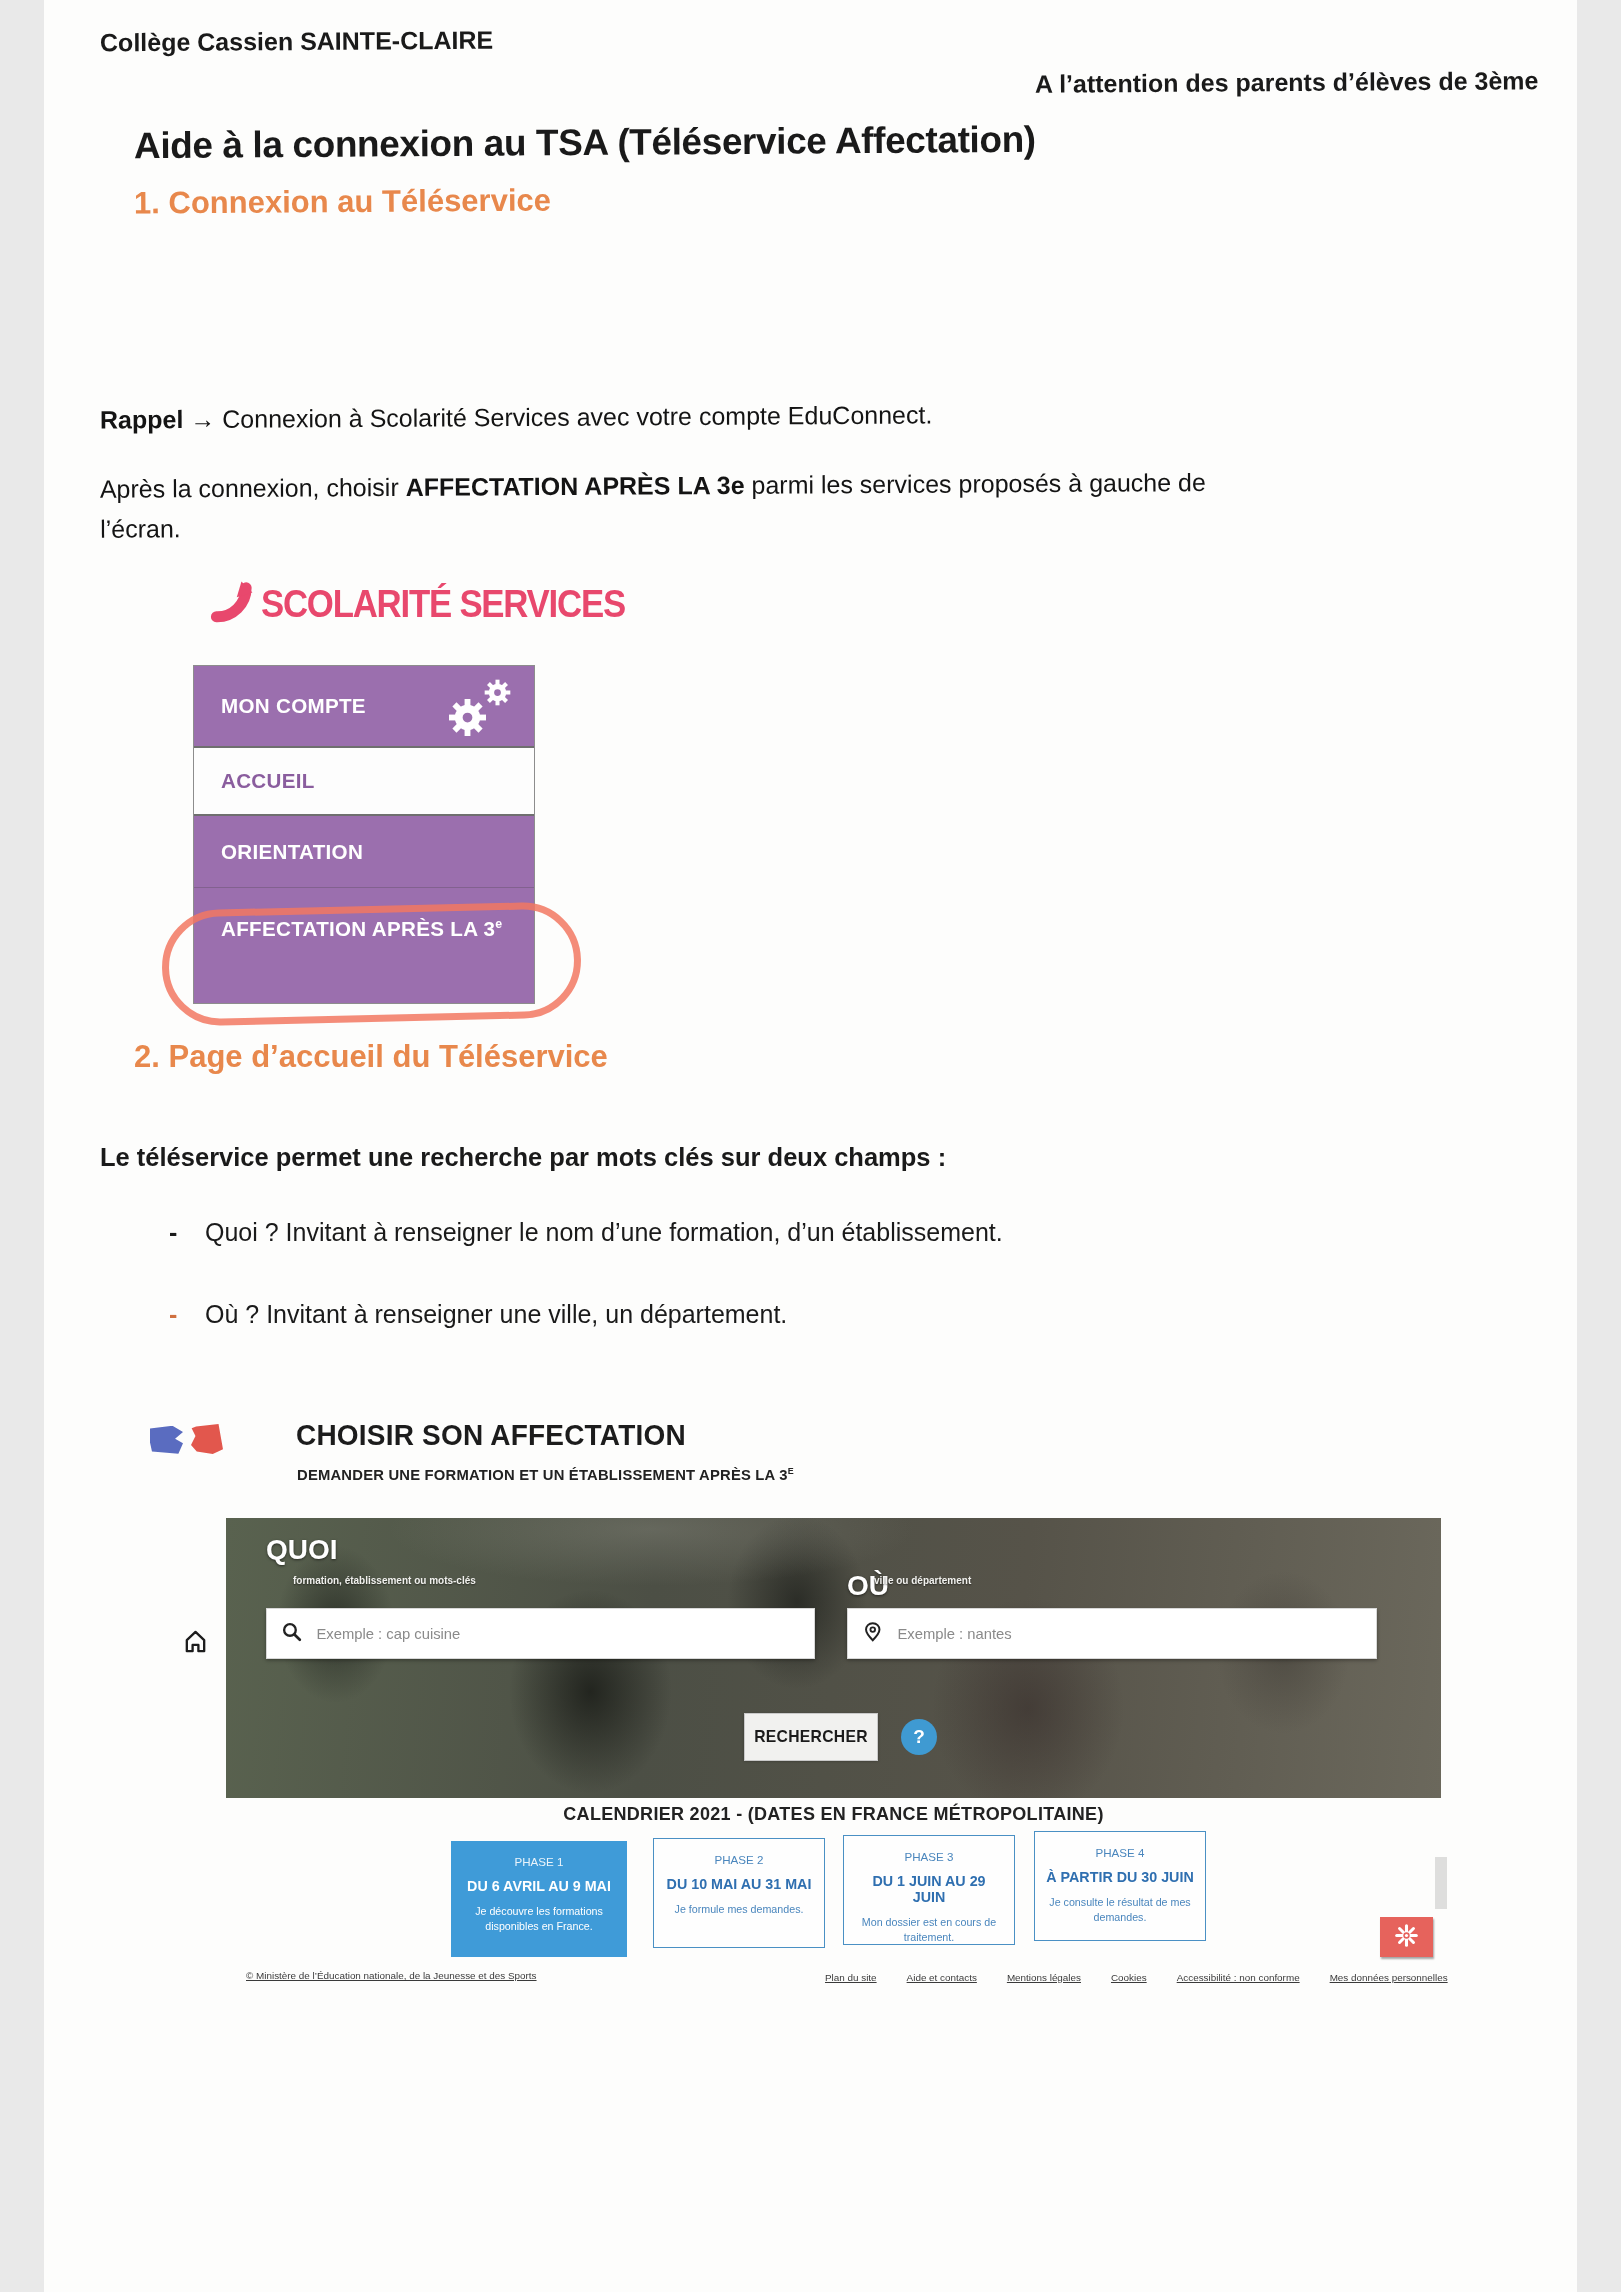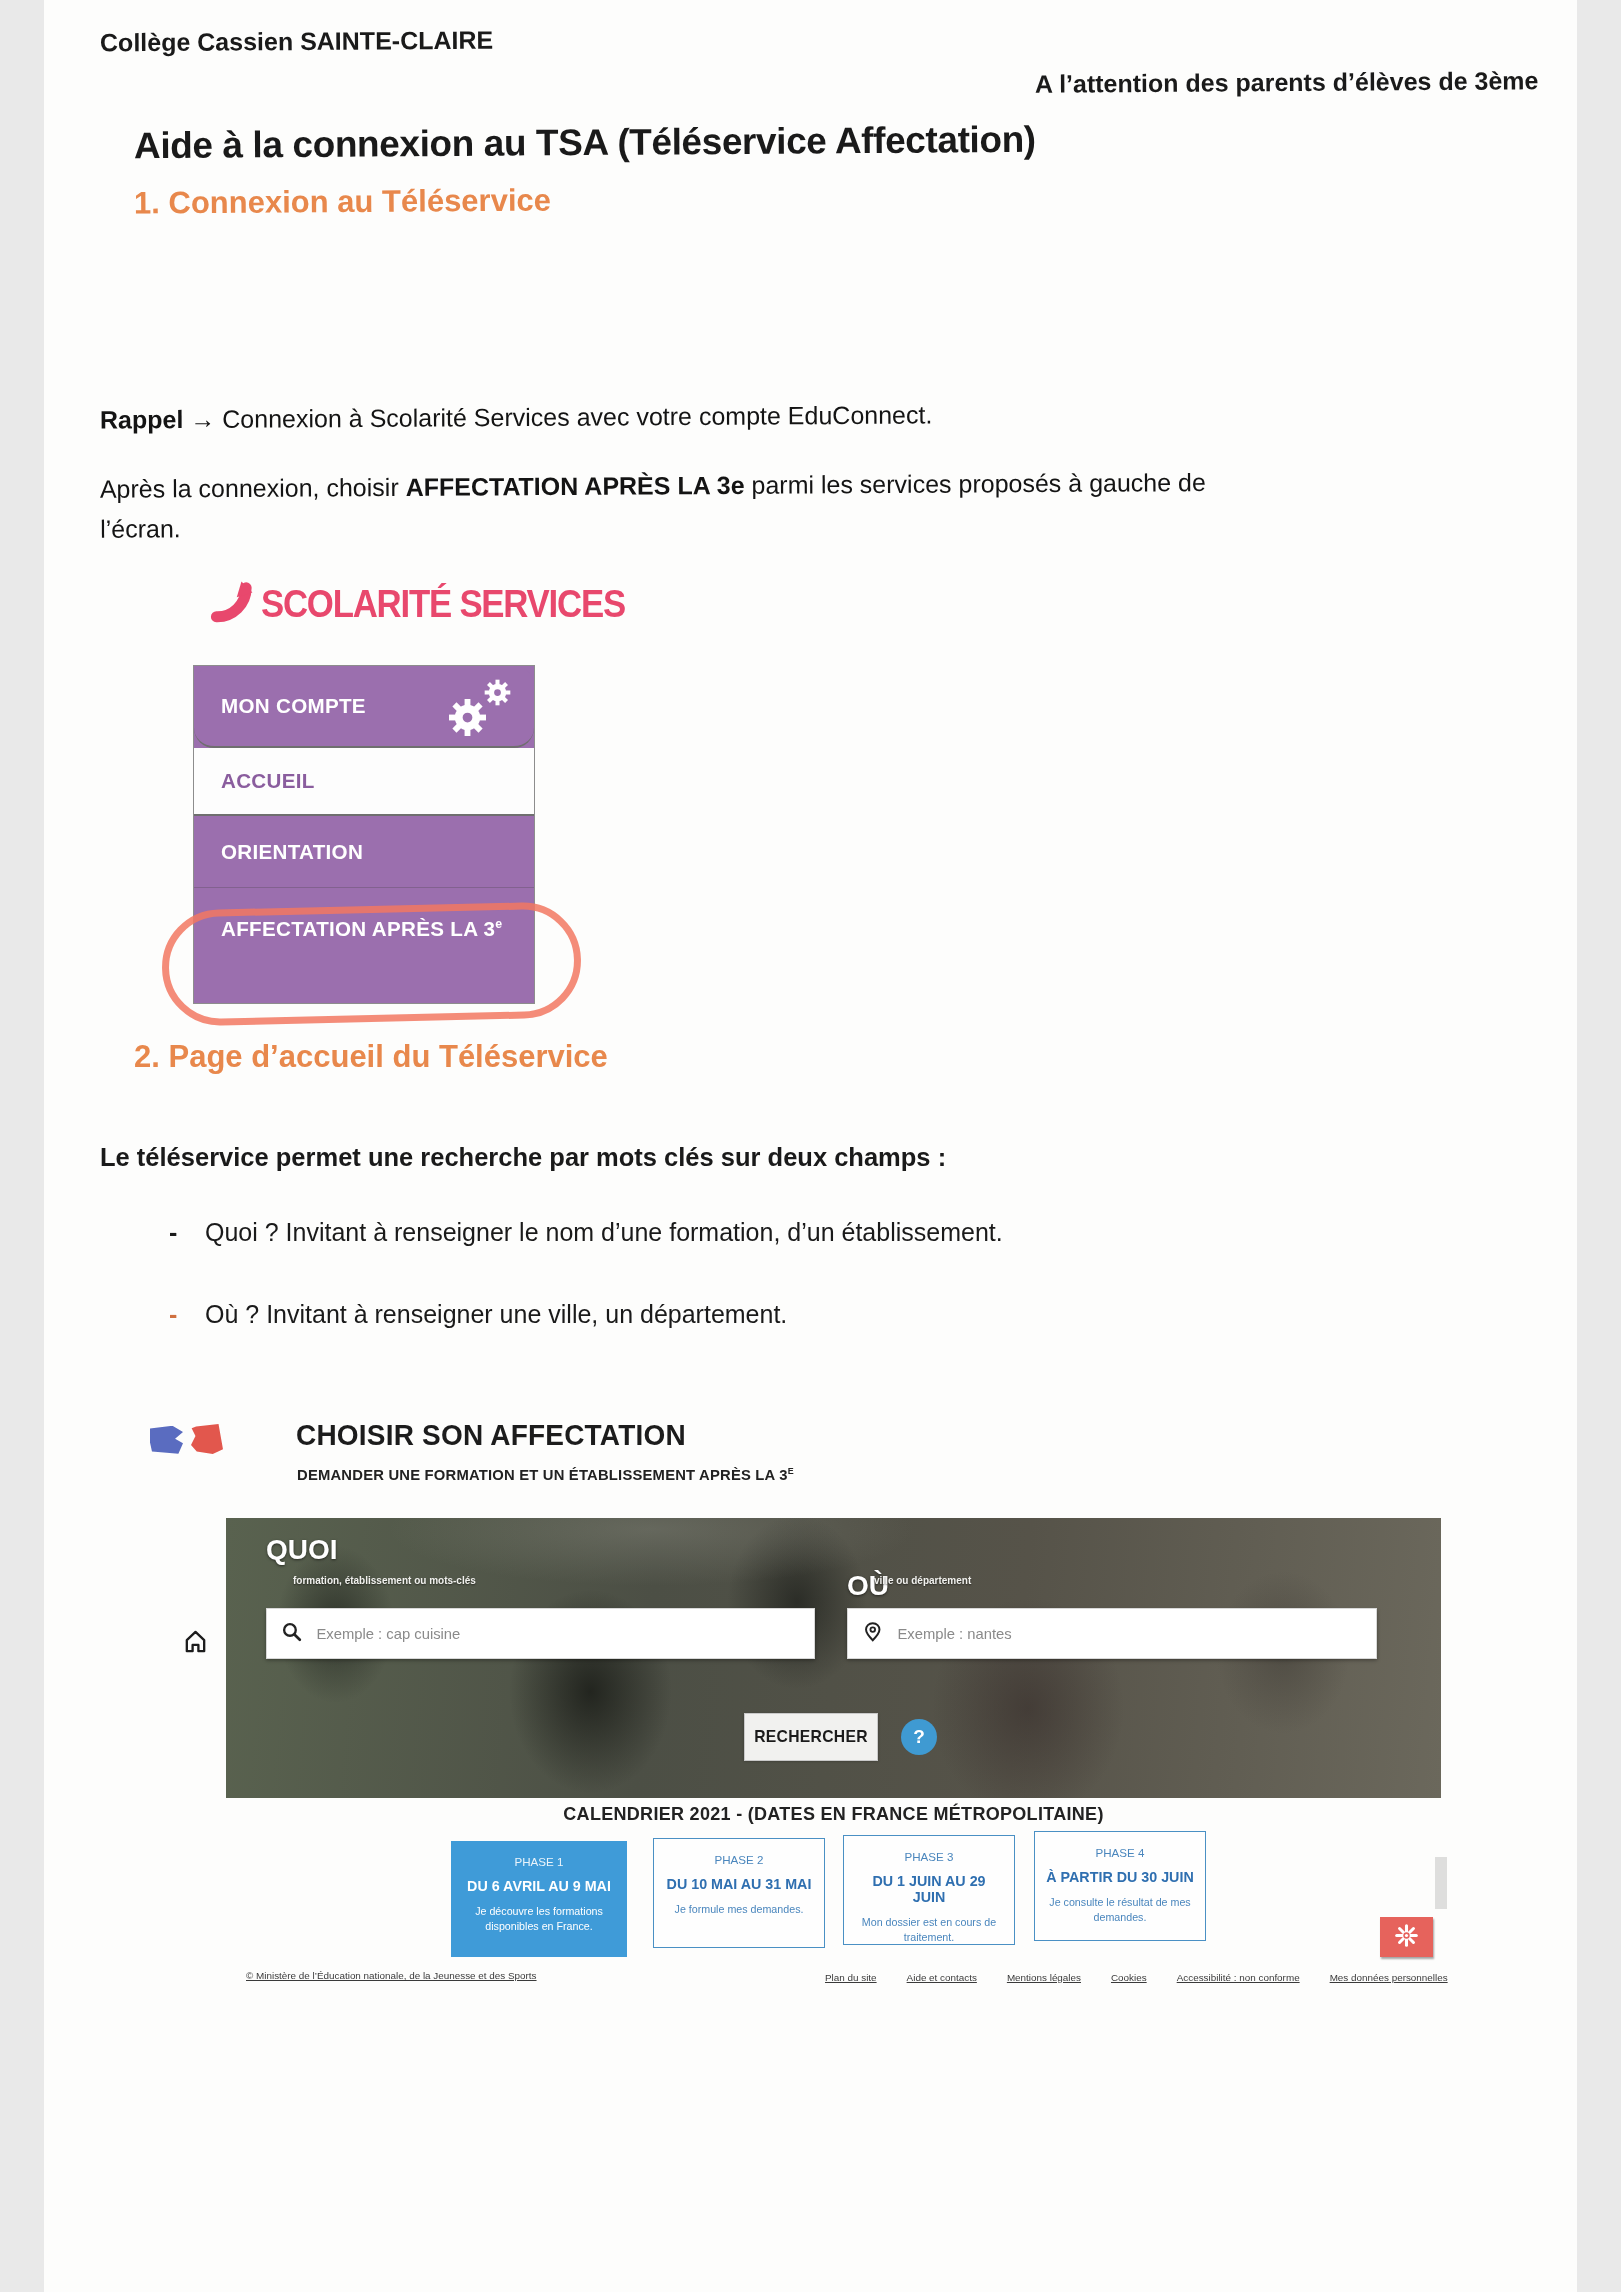--- a/index.html
+++ b/index.html
@@ -26,21 +26,21 @@
   .bullet .dash{display:inline-block;width:36px;font-weight:700;}
   .b2 .dash{color:#cf7040;}
   .bullet b{font-weight:400;}
 
   
   .sco-logo{left:163px;top:580px;display:flex;align-items:center;gap:7.2px;}
   .sco-text{color:#e8486d;font-size:37px;font-weight:700;letter-spacing:-1.3px;transform:scale(.94,1.04);transform-origin:left center;white-space:nowrap;}
   .menu{left:149px;top:665px;width:342px;height:339px;border:1.8px solid #8d8d8d;box-sizing:border-box;background:#9b6fae;}
   .menu-row{position:relative;box-sizing:border-box;padding-left:27px;display:flex;align-items:center;
             color:#fff;font-weight:700;font-size:20.6px;letter-spacing:0.3px;cursor:pointer;}
-  .r1{height:82px;background:#9b6fae;border-bottom:2.7px solid #6f6f6f;border-radius:20px;}
+  .r1{height:82px;background:#9b6fae;border-bottom:2.7px solid #6f6f6f;}
   .r2{height:68px;background:#fdfdfd;color:#8a5d9e;border-bottom:2.7px solid #6f6f6f;}
   .r3{height:72px;background:#9b6fae;border-bottom:1.8px solid #82618f;}
   .r4{height:108px;background:#9b6fae;align-items:flex-start;padding-top:29px;}
   .gears{position:absolute;right:23px;top:12.5px;width:63px;height:59px;}
   .gear-big{position:absolute;left:0;top:19.7px;}
   .gear-small{position:absolute;right:0;top:0;}
   .ellipse{left:118px;top:906px;width:405px;height:102px;border:7.2px solid rgba(242,120,98,.85);
            border-radius:63px;transform:rotate(-1.3deg);}
 
   

